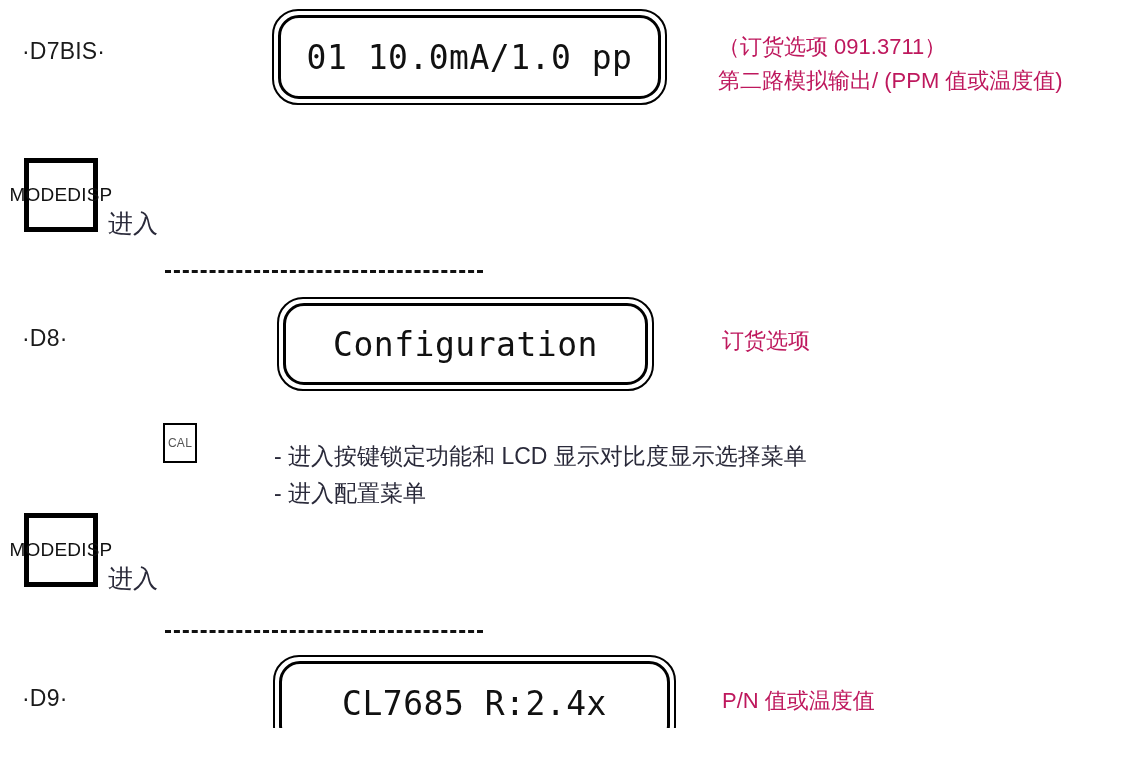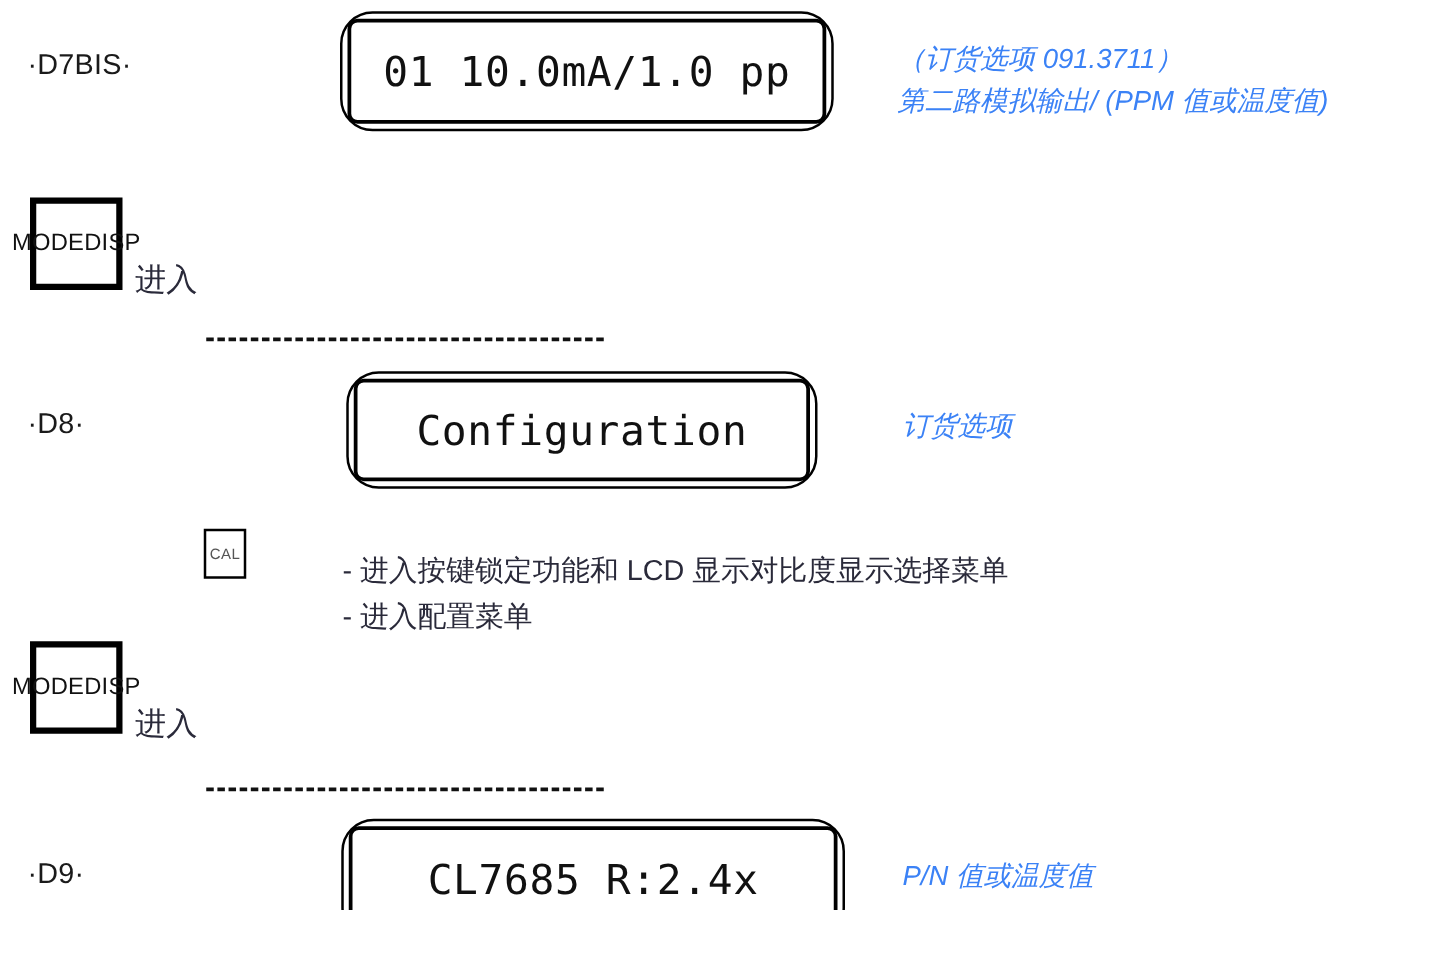--- a/index.html
+++ b/index.html
@@ -37,45 +37,44 @@
     background: #ffffff;
     box-sizing: border-box;
   }
   .lcd-inner {
     position: absolute;
     left: 4px;
     top: 4px;
     right: 4px;
     bottom: 4px;
     border: 3px solid #000000;
-    border-radius: 8px;
+    border-radius: 21px;
     background: #ffffff;
     box-sizing: border-box;
     display: flex;
     align-items: center;
     justify-content: center;
   }
   .lcd-text {
     font-family: "DejaVu Sans Mono", monospace;
     font-size: 33px;
     letter-spacing: 0.5px;
     color: #111111;
     white-space: pre;
     line-height: 1;
   }
 
   
   .annot {
     position: absolute;
     font-family: "Liberation Sans", sans-serif;
     font-size: 22px;
-    color: #3b82f6;
+    color: #be185d;
     white-space: nowrap;
     line-height: 1.55;
-    font-style: italic;
   }
 
   
   .key-mode {
     position: absolute;
     width: 74px;
     height: 74px;
     border: 5px solid #000000;
     background: #ffffff;
     box-sizing: border-box;

